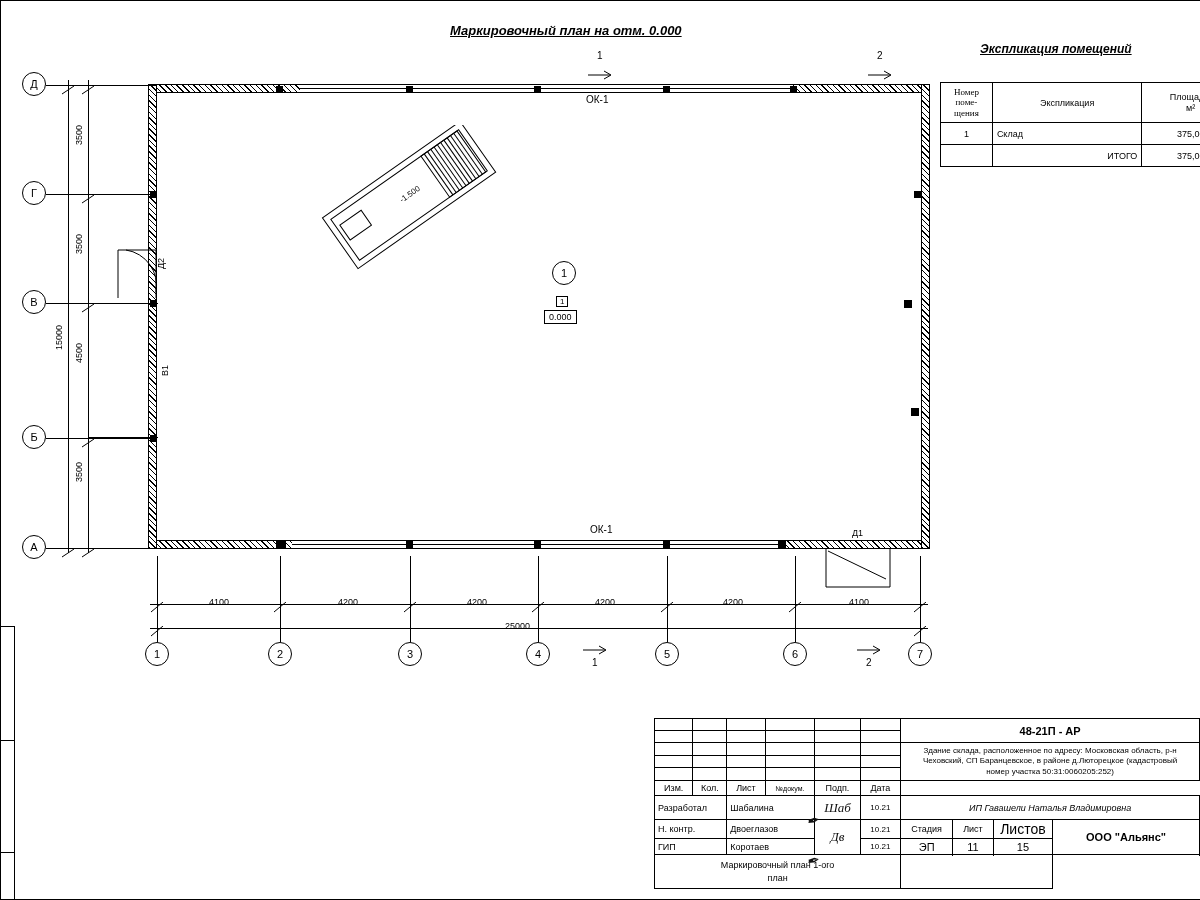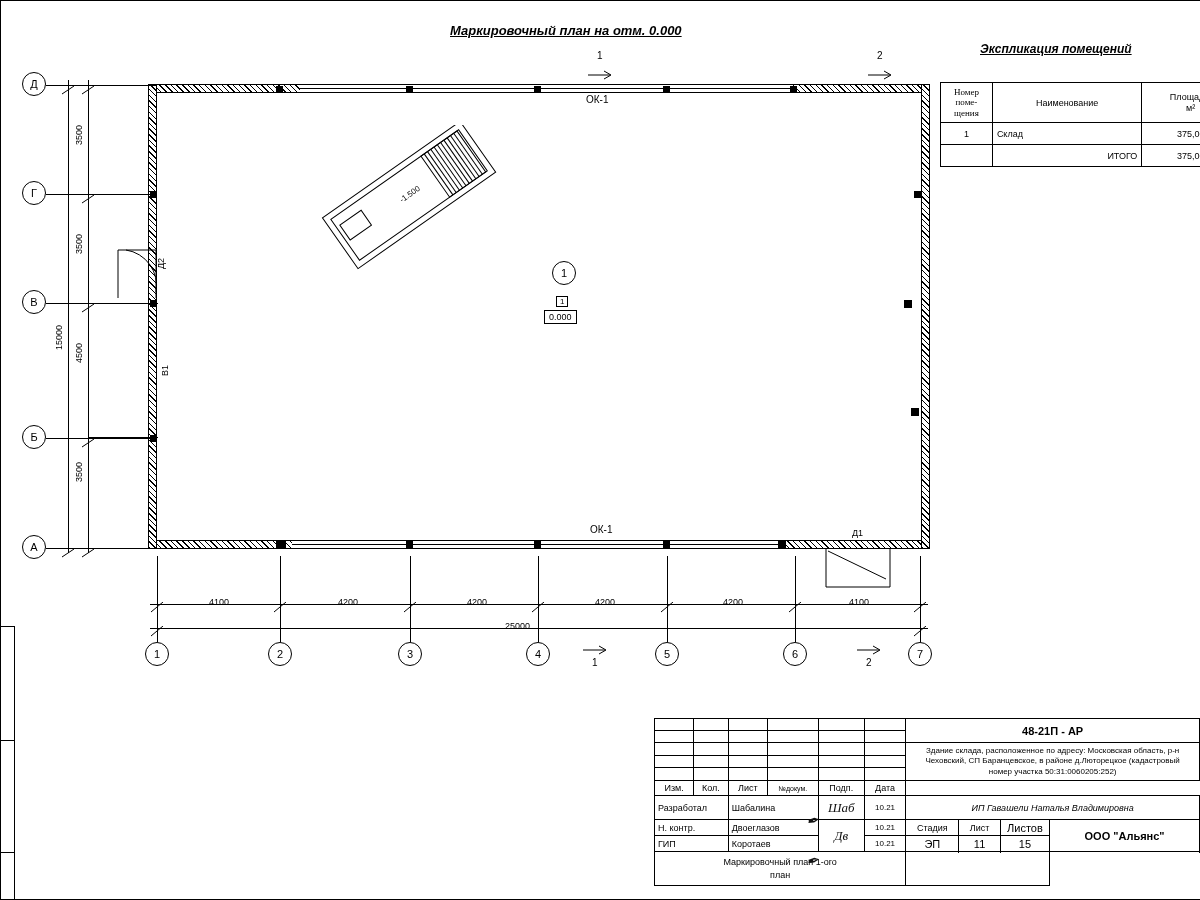--- a/index.html
+++ b/index.html
@@ -52,21 +52,21 @@
 
   <div class="abs" style="left:940px; top:82px;">
     <table class="exp" style="width:300px;">
       <tbody>
           <tr>
         <td class="ctr" style="width:52px; height:40px; line-height:1.15;font-family:Liberation Serif, serif;">
           <div>Номер</div>
           <div>поме-</div>
           <div>щения</div>
         </td>
-        <td class="ctr" style="width:150px;">Наименование</td>
+        <td class="ctr" style="width:150px;">Экспликация</td>
         <td class="ctr" style="width:98px; line-height:1.15;">
           <div>Площадь,</div>
           <div>м²</div>
         </td>
       </tr>
       <tr>
         <td class="ctr" style="height:22px;">1</td>
         <td class="lft">Склад</td>
         <td class="ctr">375,00</td>
       </tr>
@@ -371,21 +371,21 @@
         <td class="ctr" style="font-size:8px;">10.21</td>
         <td colspan="4" rowspan="1" class="ctr" style="font-style:italic; font-size:9px;">ИП Гавашели Наталья Владимировна</td>
       </tr>
       <tr>
         <td colspan="2" class="lft" style="height:16px;">Н. контр.</td>
         <td colspan="2" class="lft">Двоеглазов</td>
         <td class="ctr sig" rowspan="2">Дв</td>
         <td class="ctr" style="font-size:8px;">10.21</td>
         <td class="ctr" style="width:46px; font-size:9px;">Стадия</td>
         <td class="ctr" style="width:36px; font-size:9px;">Лист</td>
-        <td class="ctr" style="width:40px; font-size:11px;">Листов</td>
+        <td class="ctr" style="width:40px; font-size:14px;">Листов</td>
         <td rowspan="3" class="ctr" style="width:130px; font-size:11px; font-weight:bold;">ООО "Альянс"</td>
       </tr>
       <tr>
         <td colspan="2" class="lft" style="height:16px;">ГИП</td>
         <td colspan="2" class="lft">Коротаев</td>
         <td class="ctr" style="font-size:8px;">10.21</td>
         <td class="ctr" rowspan="2" style="font-size:11px;margin-left:32px;">ЭП</td>
         <td class="ctr" rowspan="2" style="font-size:11px;">11</td>
         <td class="ctr" rowspan="2" style="font-size:11px;">15</td>
       </tr>

